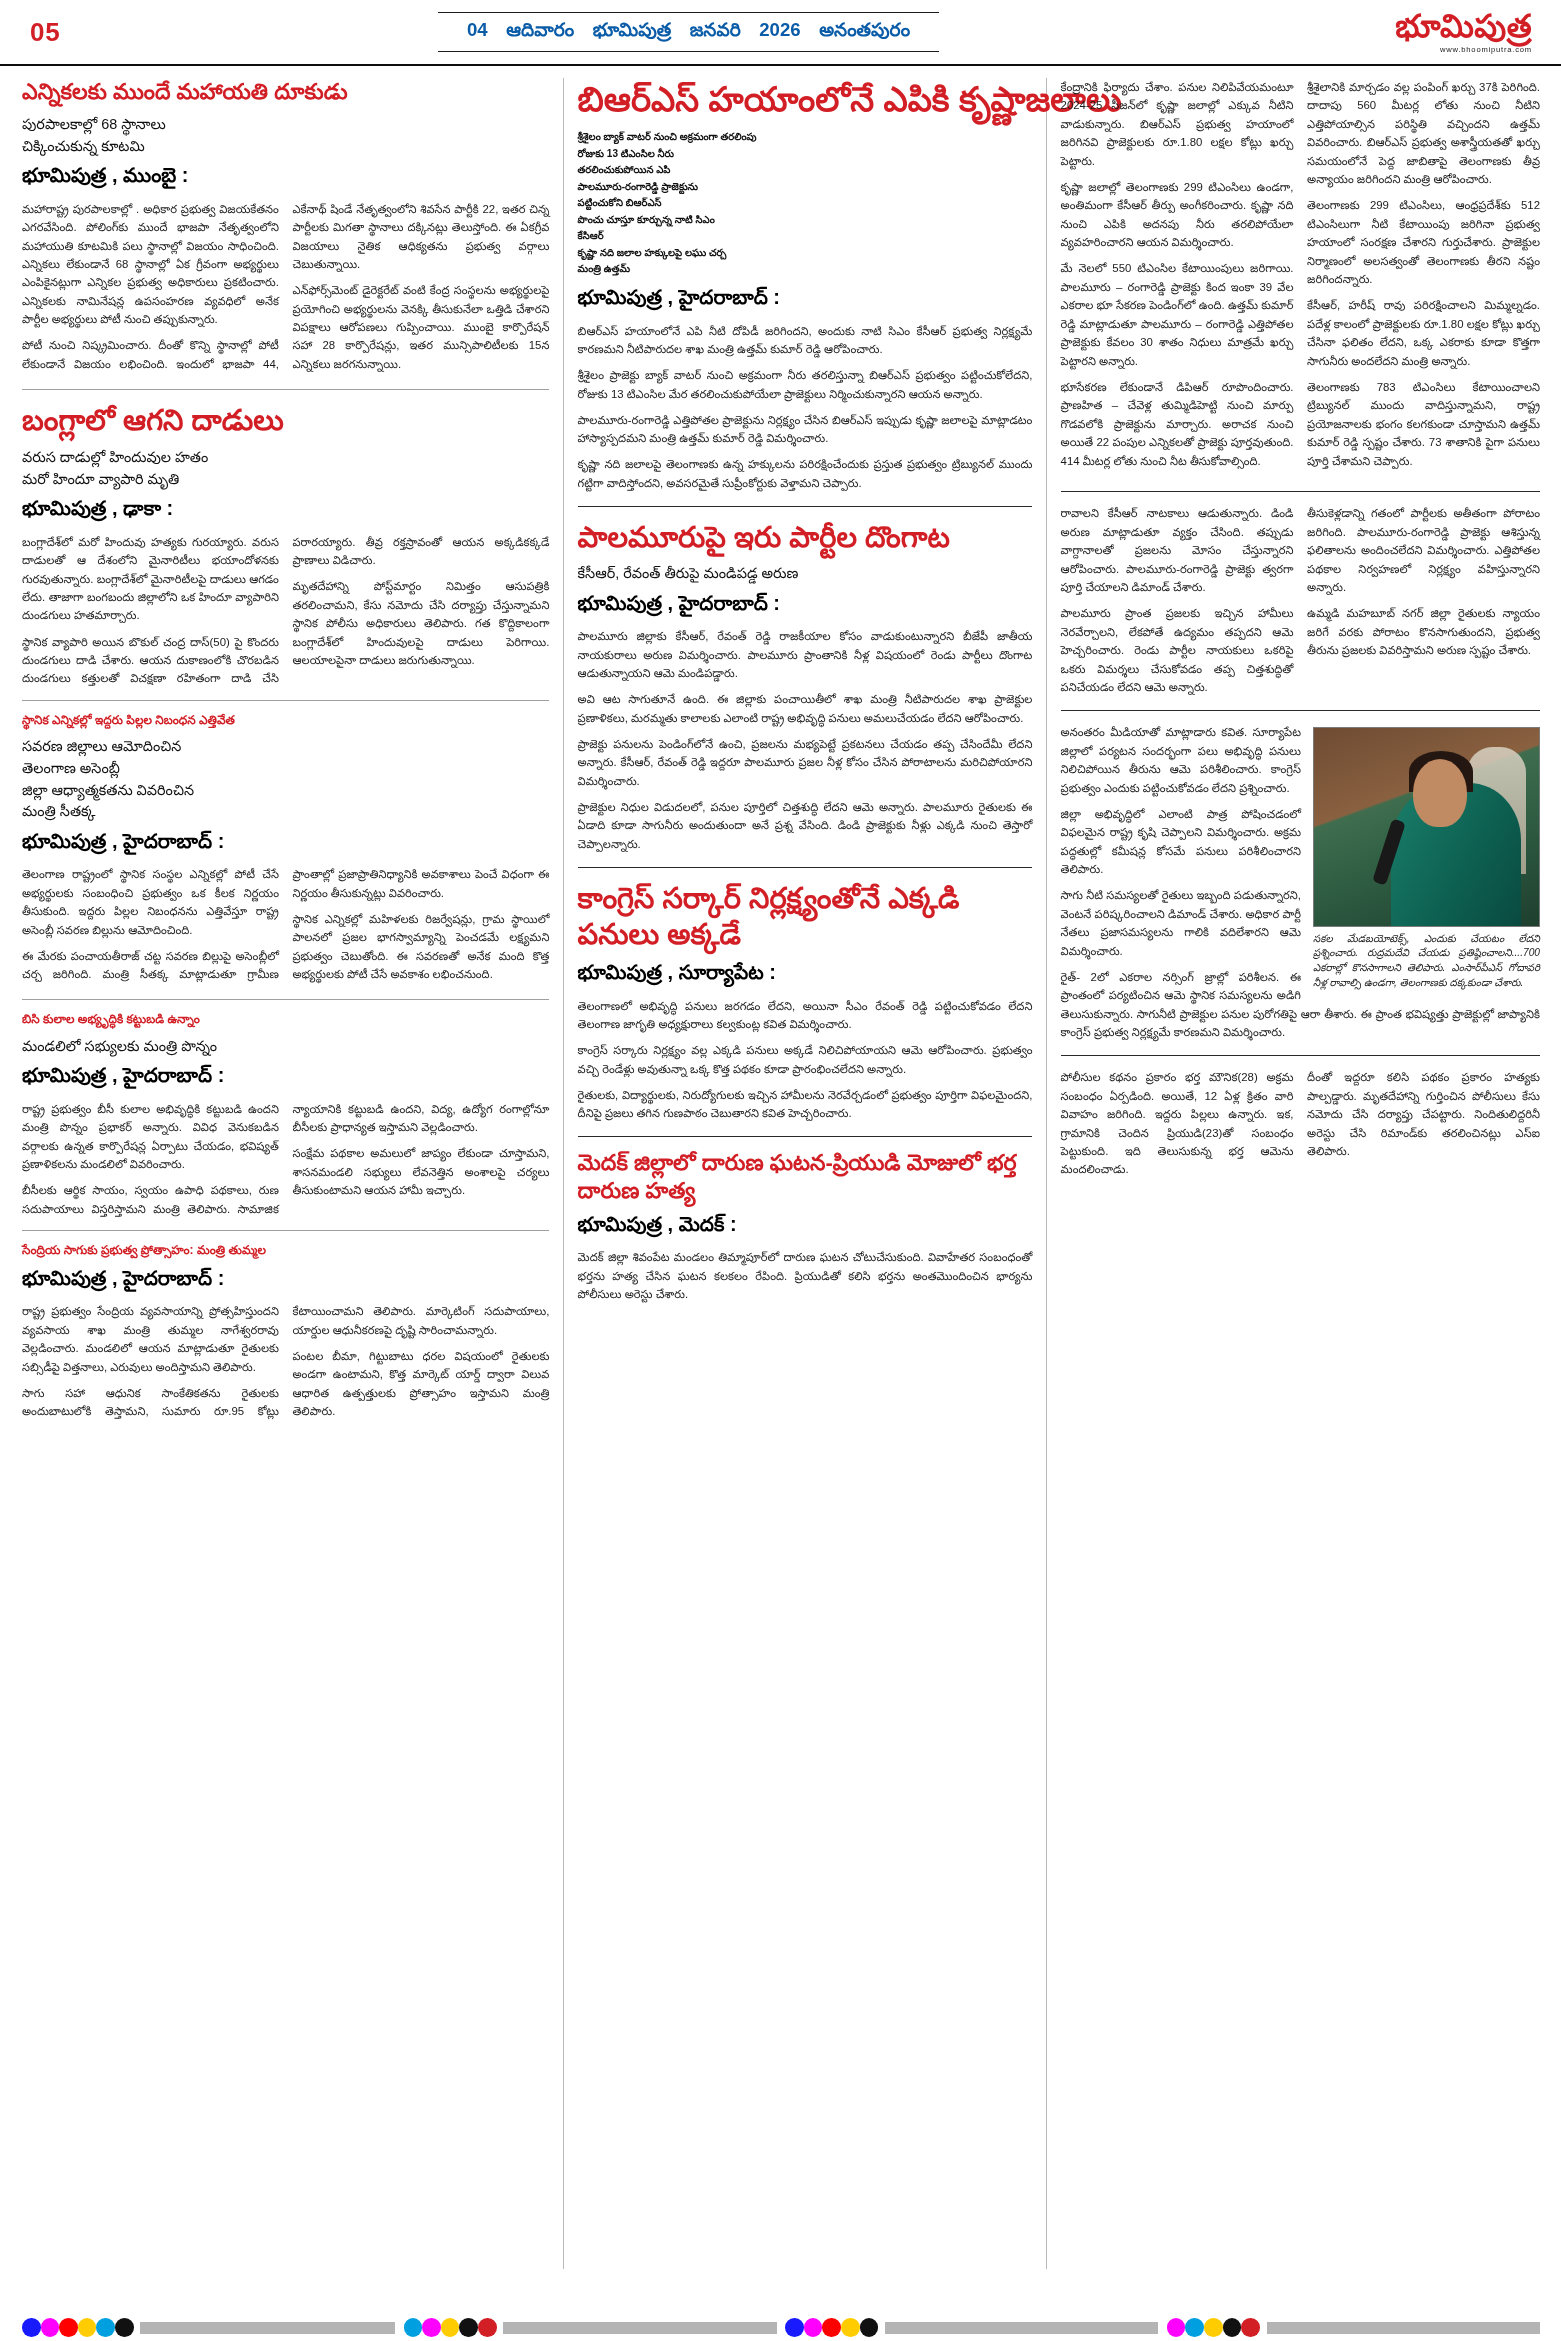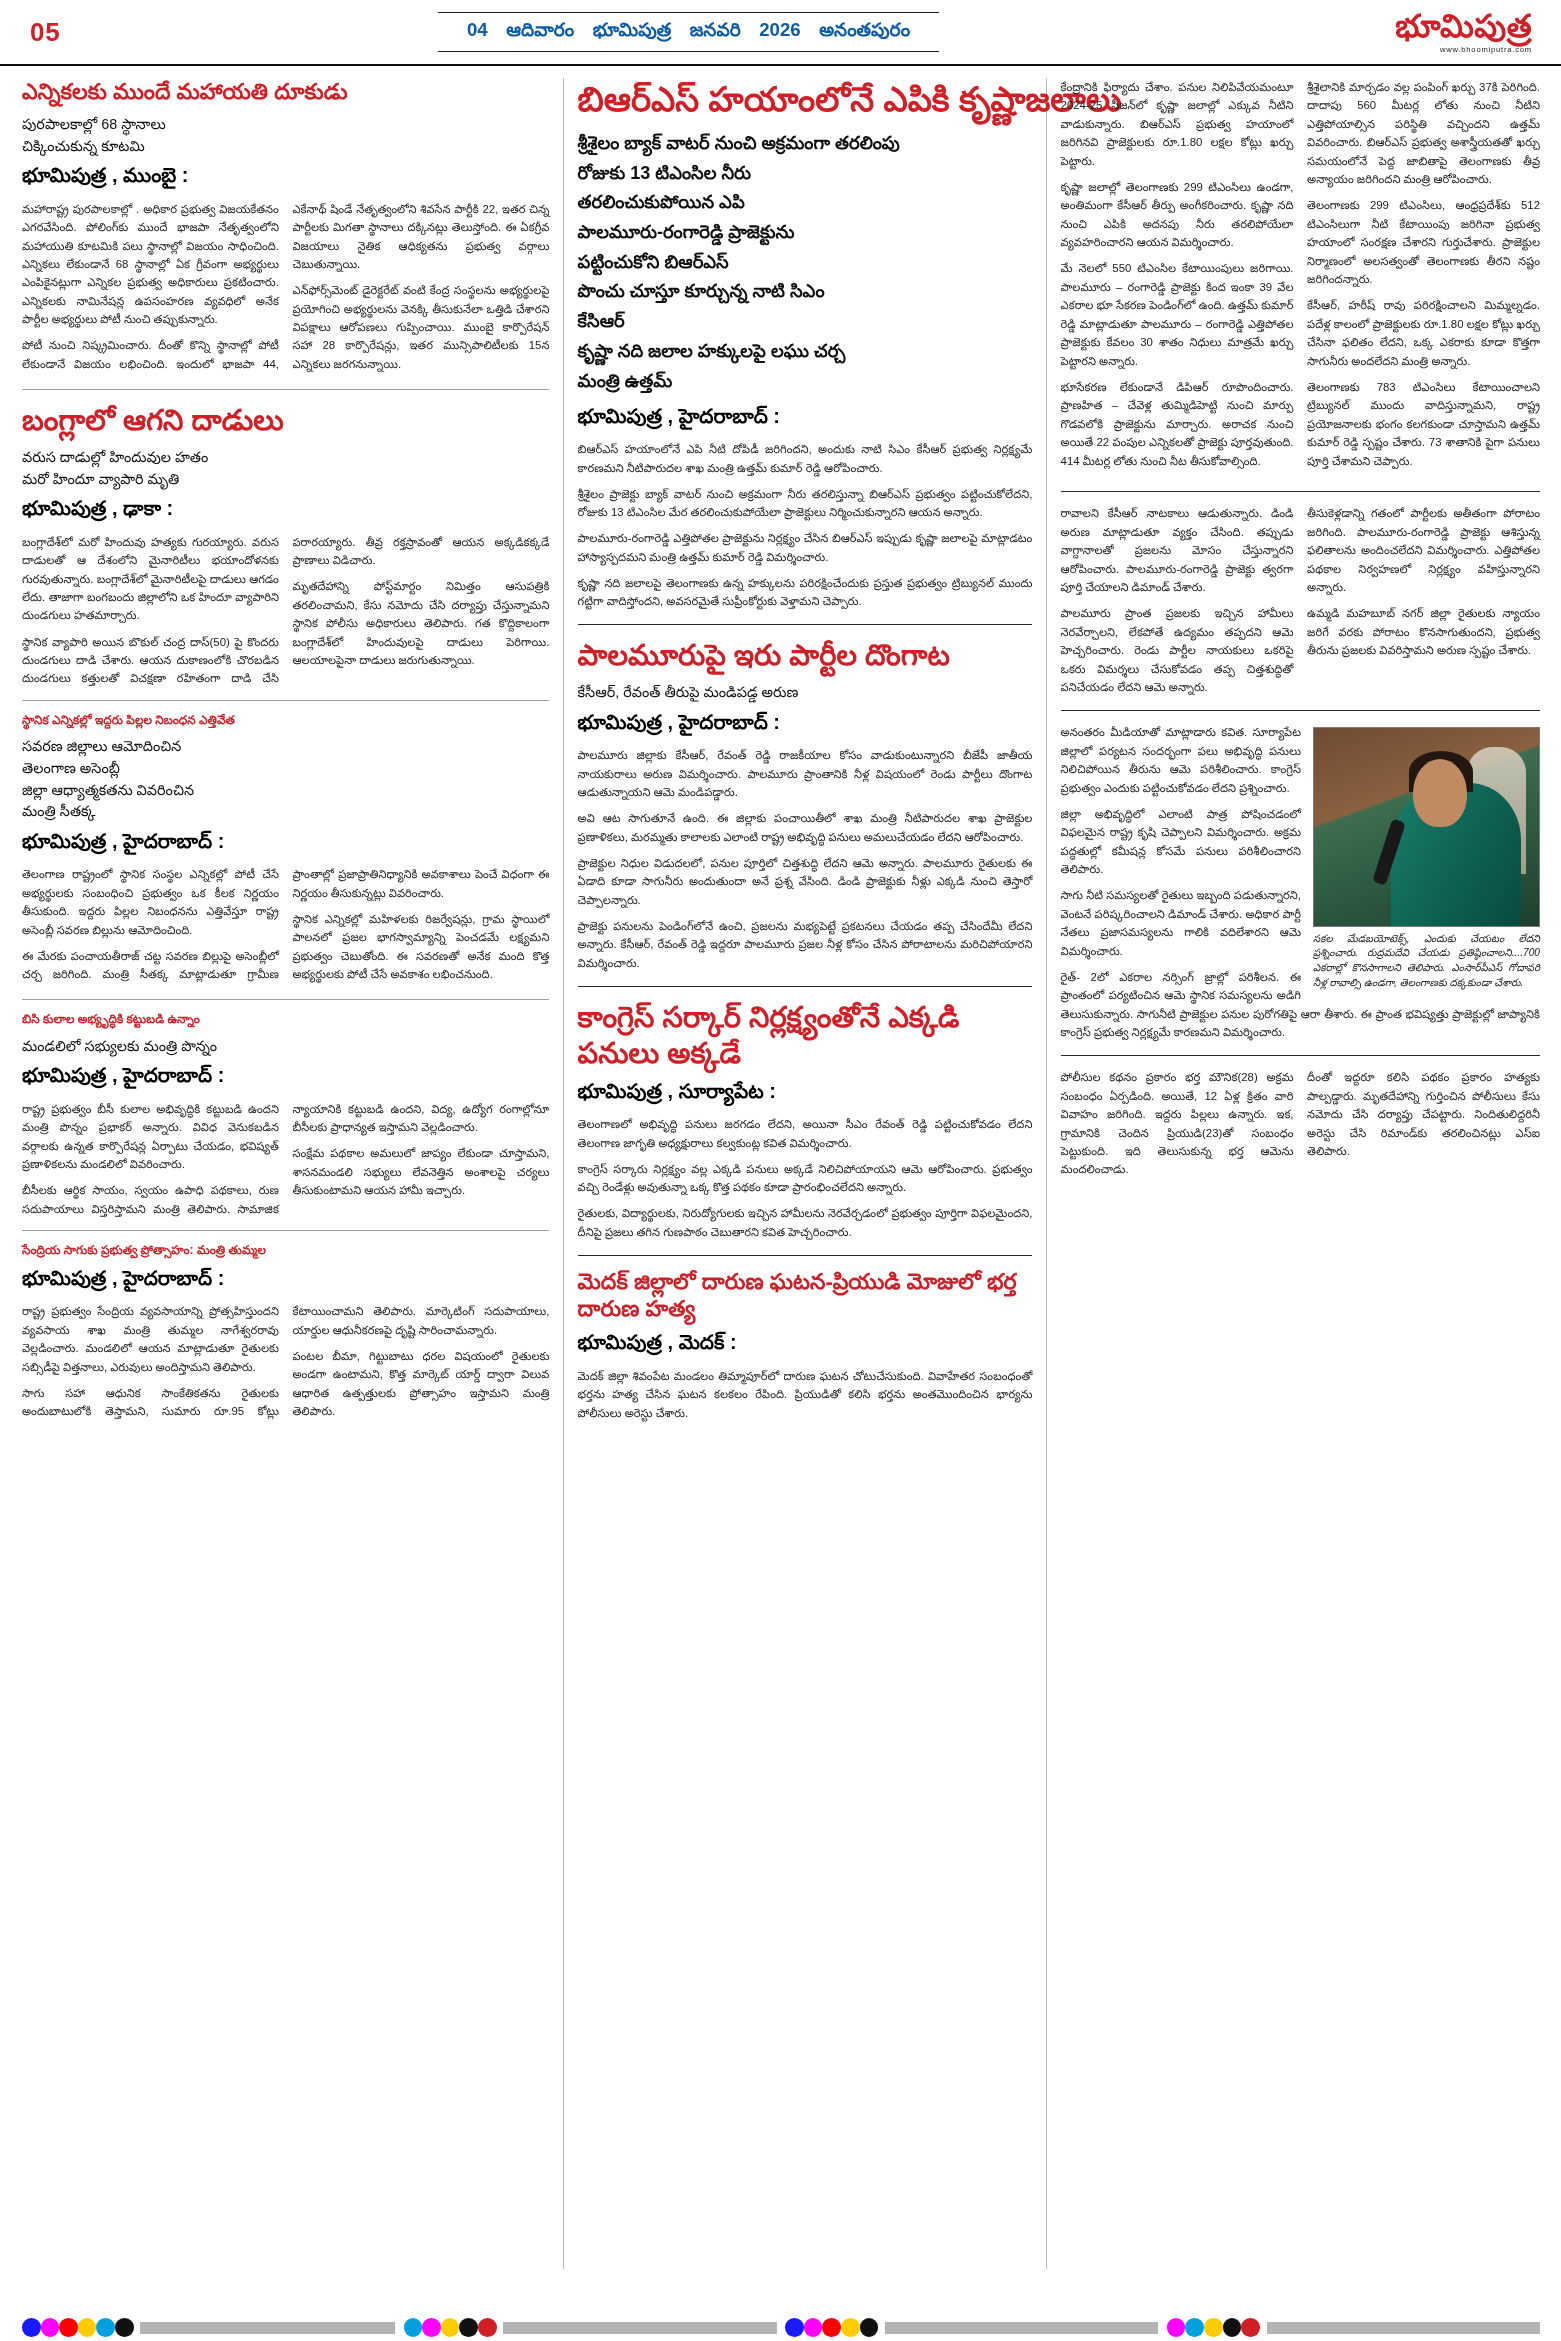--- a/index.html
+++ b/index.html
@@ -93,21 +93,21 @@
   .sub-black {
     color:#111;
     font-size:14.4px;
     font-weight:normal;
     line-height:1.5;
     margin:0 0 6.8px 0;
   }
   .bullets {
     margin:0 0 8.5px 0;
     color:#111;
-    font-size:18px;
+    font-size:10px;
     font-weight:bold;
     line-height:1.65;
   }
   .byline {
     color:#000000;
     font-size:20px;
     font-weight:bold;
     margin:5.1px 0 7.6px 0;
   }
 
@@ -312,22 +312,22 @@
       </div>
 
       <hr class="rule-thick">
 
       <div>
         <h2 class="headline-red h-lg">పాలమూరుపై ఇరు పార్టీల దొంగాట</h2>
         <div class="sub-black">కేసీఆర్, రేవంత్ తీరుపై మండిపడ్డ అరుణ</div>
         <div class="byline">భూమిపుత్ర , హైదరాబాద్ :</div>
         <p class="body">పాలమూరు జిల్లాకు కేసీఆర్, రేవంత్ రెడ్డి రాజకీయాల కోసం వాడుకుంటున్నారని బీజేపీ జాతీయ నాయకురాలు అరుణ విమర్శించారు. పాలమూరు ప్రాంతానికి నీళ్ల విషయంలో రెండు పార్టీలు దొంగాట ఆడుతున్నాయని ఆమె మండిపడ్డారు.</p>
         <p class="body">అవి ఆట సాగుతూనే ఉంది. ఈ జిల్లాకు పంచాయితీలో శాఖ మంత్రి నీటిపారుదల శాఖ ప్రాజెక్టుల ప్రణాళికలు, మరమ్మతు కాలాలకు ఎలాంటి రాష్ట్ర అభివృద్ధి పనులు అమలుచేయడం లేదని ఆరోపించారు.</p>
+        <p class="body">ప్రాజెక్టు పనులను పెండింగ్‌లోనే ఉంచి, ప్రజలను మభ్యపెట్టే ప్రకటనలు చేయడం తప్ప చేసిందేమీ లేదని అన్నారు. కేసీఆర్, రేవంత్ రెడ్డి ఇద్దరూ పాలమూరు ప్రజల నీళ్ల కోసం చేసిన పోరాటాలను మరిచిపోయారని విమర్శించారు.</p>
         <p class="body">ప్రాజెక్టుల నిధుల విడుదలలో, పనుల పూర్తిలో చిత్తశుద్ధి లేదని ఆమె అన్నారు. పాలమూరు రైతులకు ఈ ఏడాది కూడా సాగునీరు అందుతుందా అనే ప్రశ్న వేసింది. డిండి ప్రాజెక్టుకు నీళ్లు ఎక్కడి నుంచి తెస్తారో చెప్పాలన్నారు.</p>
-        <p class="body">ప్రాజెక్టు పనులను పెండింగ్‌లోనే ఉంచి, ప్రజలను మభ్యపెట్టే ప్రకటనలు చేయడం తప్ప చేసిందేమీ లేదని అన్నారు. కేసీఆర్, రేవంత్ రెడ్డి ఇద్దరూ పాలమూరు ప్రజల నీళ్ల కోసం చేసిన పోరాటాలను మరిచిపోయారని విమర్శించారు.</p>
       </div>
 
       <hr class="rule-thick">
 
       <div>
         <h2 class="headline-red h-lg">కాంగ్రెస్ సర్కార్ నిర్లక్ష్యంతోనే ఎక్కడి పనులు అక్కడే</h2>
         <div class="byline">భూమిపుత్ర , సూర్యాపేట :</div>
         <p class="body">తెలంగాణలో అభివృద్ధి పనులు జరగడం లేదని, అయినా సీఎం రేవంత్ రెడ్డి పట్టించుకోవడం లేదని తెలంగాణ జాగృతి అధ్యక్షురాలు కల్వకుంట్ల కవిత విమర్శించారు.</p>
         <p class="body">కాంగ్రెస్ సర్కారు నిర్లక్ష్యం వల్ల ఎక్కడి పనులు అక్కడే నిలిచిపోయాయని ఆమె ఆరోపించారు. ప్రభుత్వం వచ్చి రెండేళ్లు అవుతున్నా ఒక్క కొత్త పథకం కూడా ప్రారంభించలేదని అన్నారు.</p>
         <p class="body">రైతులకు, విద్యార్థులకు, నిరుద్యోగులకు ఇచ్చిన హామీలను నెరవేర్చడంలో ప్రభుత్వం పూర్తిగా విఫలమైందని, దీనిపై ప్రజలు తగిన గుణపాఠం చెబుతారని కవిత హెచ్చరించారు.</p>

